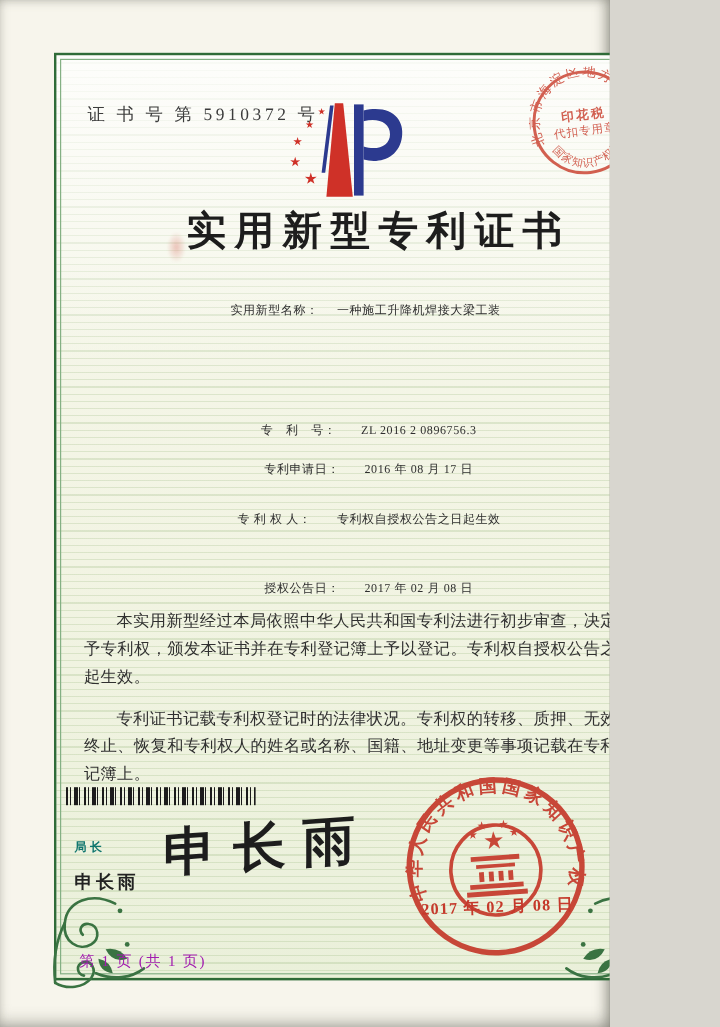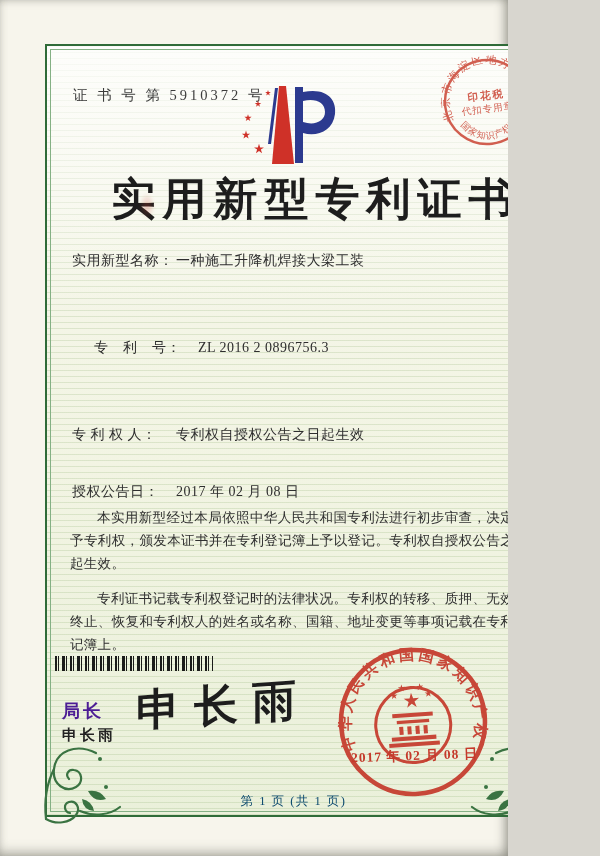--- a/index.html
+++ b/index.html
@@ -19,53 +19,53 @@
     background:
       linear-gradient(180deg, rgba(255,255,255,.8), rgba(255,255,255,0) 35%),
       repeating-linear-gradient(180deg, rgba(125,165,95,.20) 0 1px, rgba(0,0,0,0) 1px 6px),
       linear-gradient(180deg,#f7f7ec 0%, #f2f4e3 55%, #eaf0da 100%);
   }
   .frame-inner { position:absolute; inset:3px; border:1px solid #84b084; pointer-events:none; }
 
   .cert-number { position:absolute; left:73px; top:86px; font-size:14.5px; letter-spacing:3px; color:#3c3c3c; }
   .logo { position:absolute; left:231px; top:84px; width:112px; height:86px; }
   .page-title { position:absolute; left:45px; top:170px; width:497px; text-align:center;
-    font-size:44px; font-weight:700; letter-spacing:7px; color:#1d1d1d;padding-left:44px; }
+    font-size:33px; font-weight:700; letter-spacing:7px; color:#1d1d1d;padding-left:44px; }
   .smudge { position:absolute; left:139px; top:193px; width:16px; height:26px;
     background:radial-gradient(ellipse at center, rgba(205,70,55,.30), rgba(205,70,55,0) 70%); filter:blur(1px); }
 
-  .field-row { position:absolute; left:72px; width:450px; font-size:14px; color:#2e2e2e; letter-spacing:.5px; }
+  .field-row { position:absolute; left:72px; width:450px; font-size:10px; color:#2e2e2e; letter-spacing:.5px;text-align:center; }
   .field-row .field-label { display:inline-block; min-width:104px; }
-  #f-0 { top:252px; } #f-1 { top:297px; } #f-2 { top:339px;margin-left:22px; }
+  #f-0 { top:252px; } #f-1 { top:297px; } #f-2 { top:352px; }
   #f-3 { top:384px; } #f-4 { top:426px; } #f-5 { top:471px;margin-top:12px; }
 
   .legal-text { position:absolute; left:58px; top:494px; width:482px;
     font-size:13.5px; line-height:23px; color:#303030; text-align:justify; letter-spacing:.3px; }
   .legal-text p { text-indent:2em; margin:12px; }
 
   .barcode { position:absolute; left:55px; top:656px; width:158px; height:15px;
     background:repeating-linear-gradient(90deg,
       #1b1b1b 0 2px, transparent 2px 3px,
       #1b1b1b 3px 4px, transparent 4px 7px,
       #1b1b1b 7px 10px, transparent 10px 11px,
       #1b1b1b 11px 12px, transparent 12px 15px); }
 
-  .director-title { position:absolute; left:62px; top:699px; font-size:18px; font-weight:600; letter-spacing:3px; color:#4c1d95; }
+  .director-title { position:absolute; left:62px; top:699px; font-size:10px; font-weight:600; letter-spacing:3px; color:#0f766e; }
   .director-name  { position:absolute; left:62px; top:726px; font-size:15px; font-weight:600; letter-spacing:3px; color:#222; }
   .signature { position:absolute; left:136px; top:676px; font-size:44px; font-weight:700;
     color:#1d1d1d; letter-spacing:14px; transform:rotate(-4deg) skewX(-4deg); white-space:nowrap; }
 
   .office-seal { position:absolute; left:337px; top:646px; width:152px; height:152px; opacity:.92; transform:rotate(-4deg); }
   .seal-date { position:absolute; left:351px; top:747px; font-size:13.5px; font-weight:600;
     color:#c5392b; letter-spacing:1px; transform:rotate(-2deg); white-space:nowrap; }
 
   .tax-stamp { position:absolute; left:441px; top:56px; width:92px; height:92px; opacity:.88; transform:rotate(-7deg); }
 
-  .page-footer { position:absolute; left:45px; top:793px; width:497px; text-align:center;
-    font-size:12.5px; color:#0c4a6e; letter-spacing:1.5px; }
+  .page-footer { position:absolute; left:45px; top:793px; width:497px; text-align:left;
+    font-size:12.5px; color:#a21caf; letter-spacing:1.5px;padding-left:21px; }
 
   .ornament { position:absolute; width:100px; height:90px; }
   .ornament.left  { left:36px;  top:737px; }
   .ornament.right { left:456px; top:737px; transform:scaleX(-1); }
 </style>
 </head>
 <body>
 
 <div class="page">
 
@@ -99,20 +99,23 @@
   </svg>
 
   <div class="page-title">实用新型专利证书</div>
   <div class="smudge"></div>
 
   <div class="field-row" id="f-0">
     <span class="field-label">实用新型名称：</span><span class="field-value">一种施工升降机焊接大梁工装</span>
   </div>
   <div class="field-row" id="f-2">
     <span class="field-label">专　利　号：</span><span class="field-value">ZL 2016 2 0896756.3</span>
+  </div>
+  <div class="field-row" id="f-3">
+    <span class="field-label">专利申请日：</span><span class="field-value">2016 年 08 月 17 日</span>
   </div>
   <div class="field-row" id="f-4">
     <span class="field-label">专 利 权 人：</span><span class="field-value">专利权自授权公告之日起生效</span>
   </div>
   <div class="field-row" id="f-5">
     <span class="field-label">授权公告日：</span><span class="field-value">2017 年 02 月 08 日</span>
   </div>
 
   <div class="legal-text">
     <p>本实用新型经过本局依照中华人民共和国专利法进行初步审查，决定授予专利权，颁发本证书并在专利登记簿上予以登记。专利权自授权公告之日起生效。</p>

